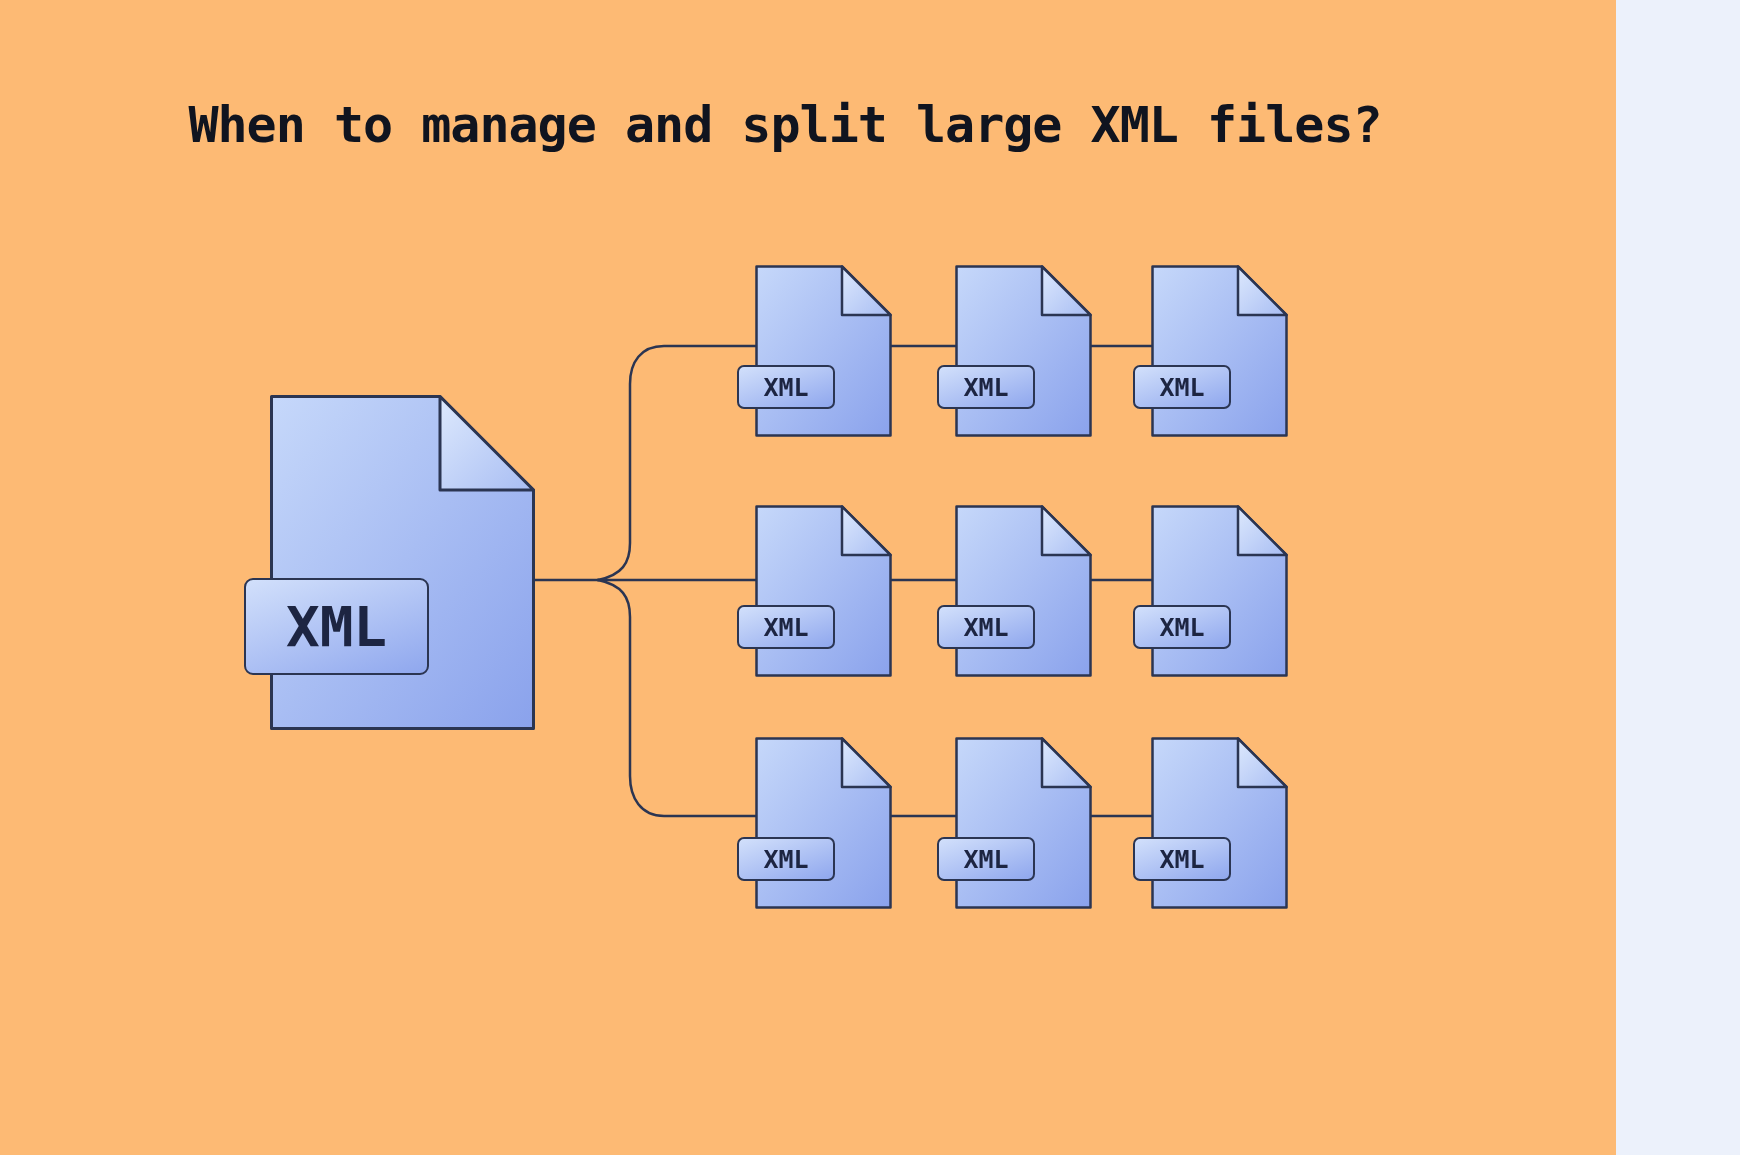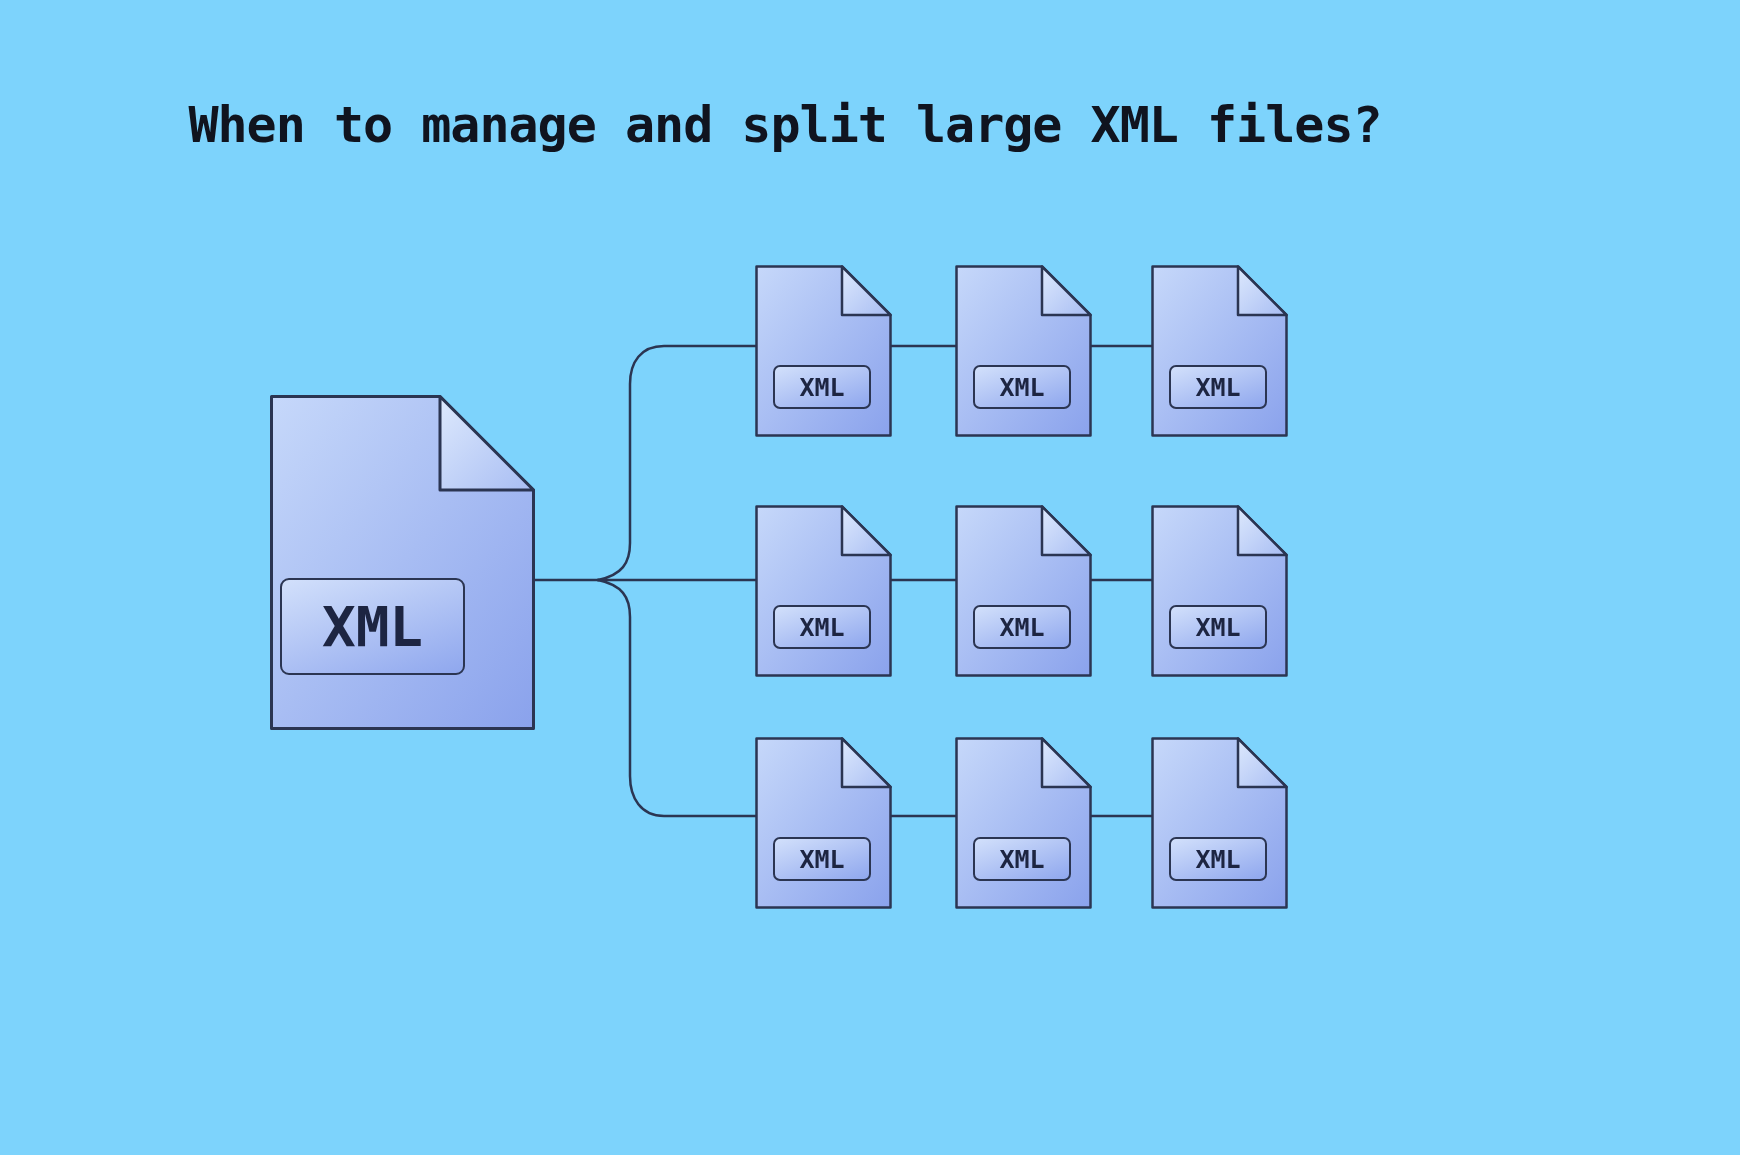--- a/index.html
+++ b/index.html
@@ -2,23 +2,23 @@
 <html><head>
 <meta charset="utf-8">
 <style>
   html,body{margin:0;padding:0;}
   body{
     font-family:"DejaVu Sans Mono", monospace;
     background:#ecf1fb;
   }
   .canvas{
     position:relative;
-    width:1740px;
+    width:1616px;
     height:1155px;
-    background:#7dd3fc;
+    background:#fdba74;
     overflow:hidden;
   }
   .title{
     position:absolute;
     top:96px;
     left:0;
     width:1570px;
     text-align:center;
     font-size:50px;
     font-weight:700;
@@ -39,21 +39,20 @@
     position:absolute;
     box-sizing:border-box;
     border:2.5px solid #2b3552;
     border-radius:7px;
     background:linear-gradient(160deg,#d2e0fb 0%,#8fa7ee 100%);
     display:flex;
     align-items:center;
     justify-content:center;
     color:#1d2542;
     font-weight:700;
-    margin-left:36px;
   }
   .file-big{ left:270px; top:395px; width:265px; height:335px; }
   .file-big .badge{
     left:-26px; top:183px; width:185px; height:97px;
     font-size:56px; border-radius:9px;
   }
   .file-small{ width:137px; height:172px; }
   .file-small .badge{
     left:-18px; top:100px; width:98px; height:44px;
     font-size:25px; border-width:2px;

